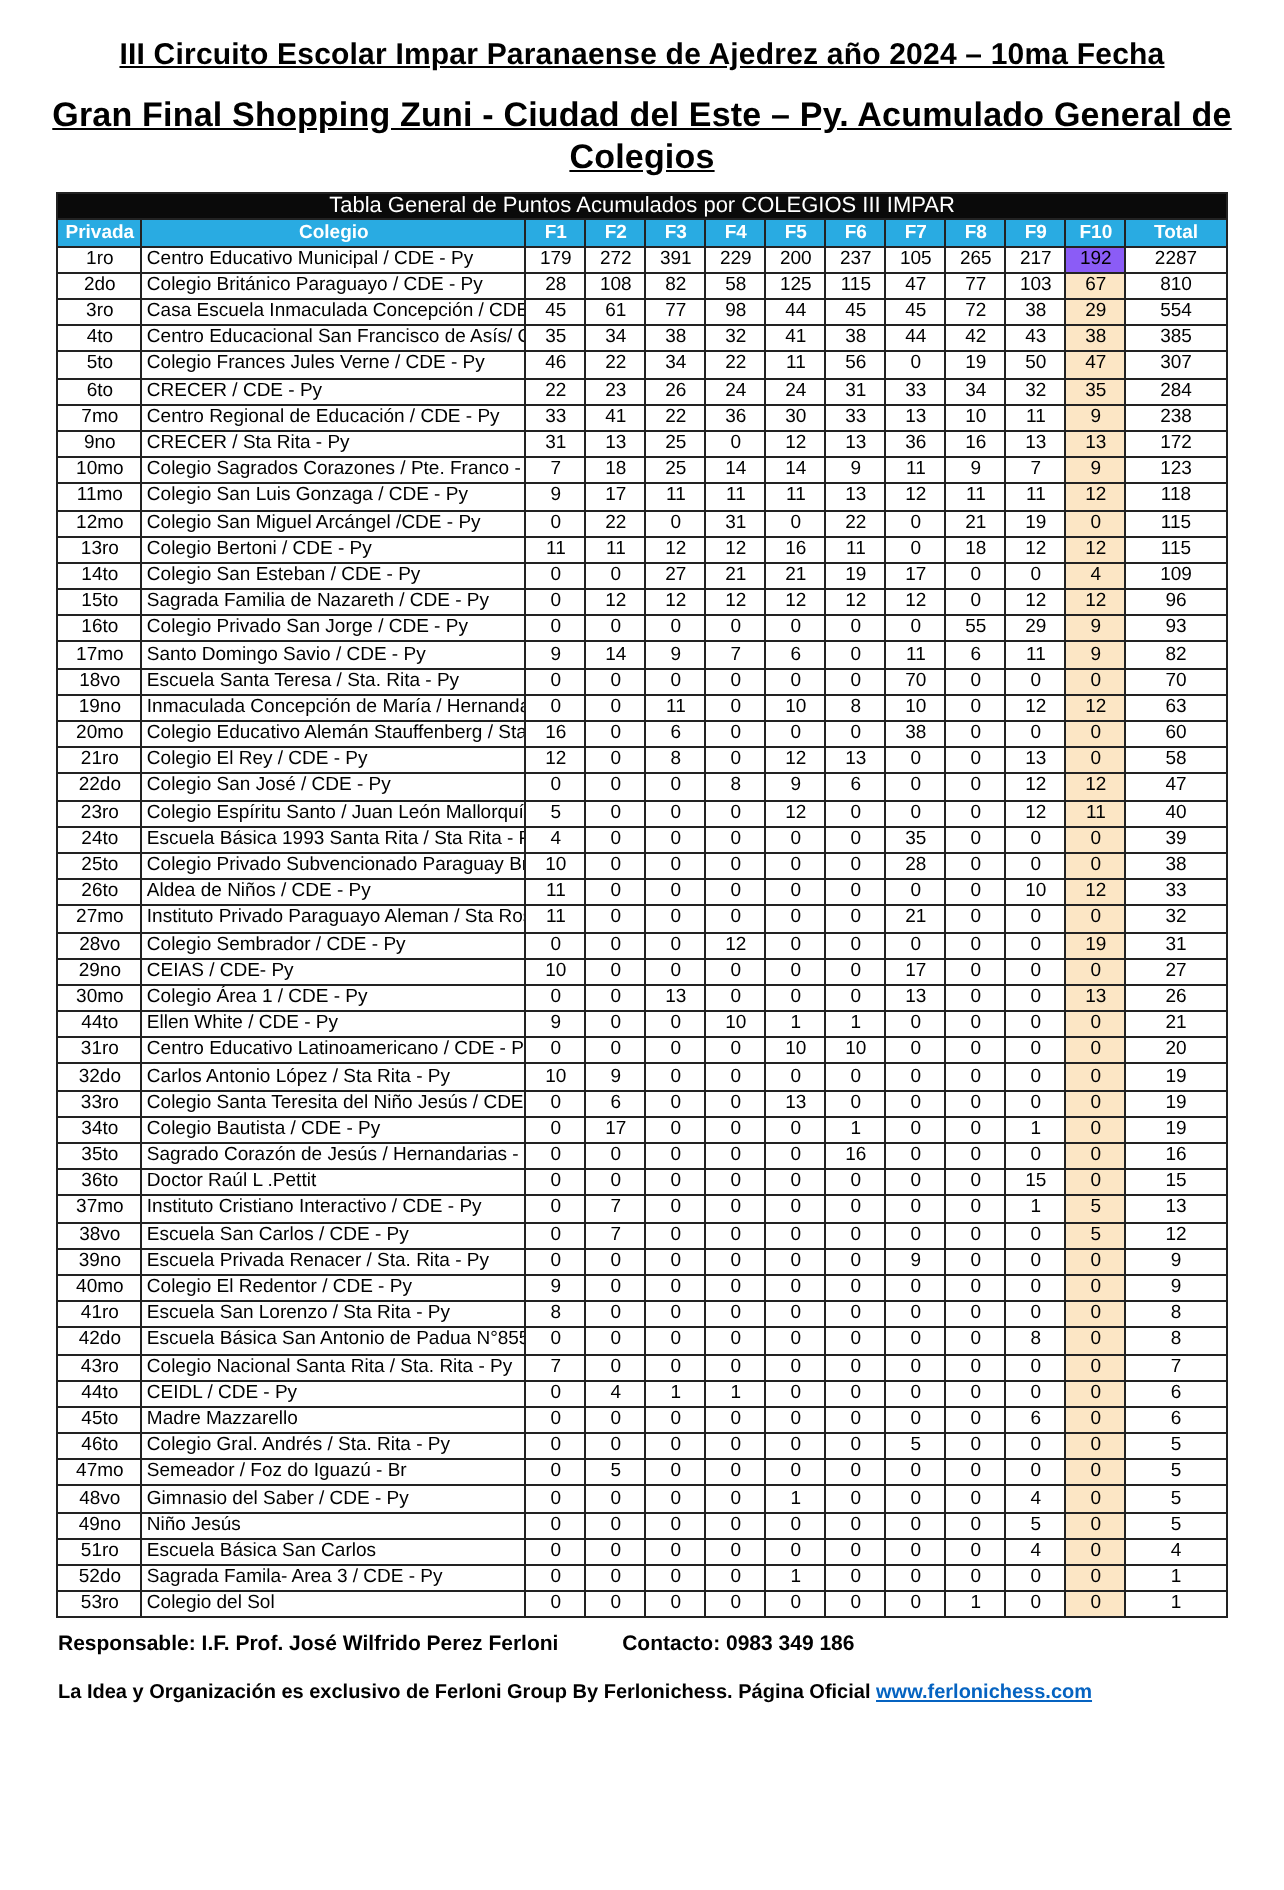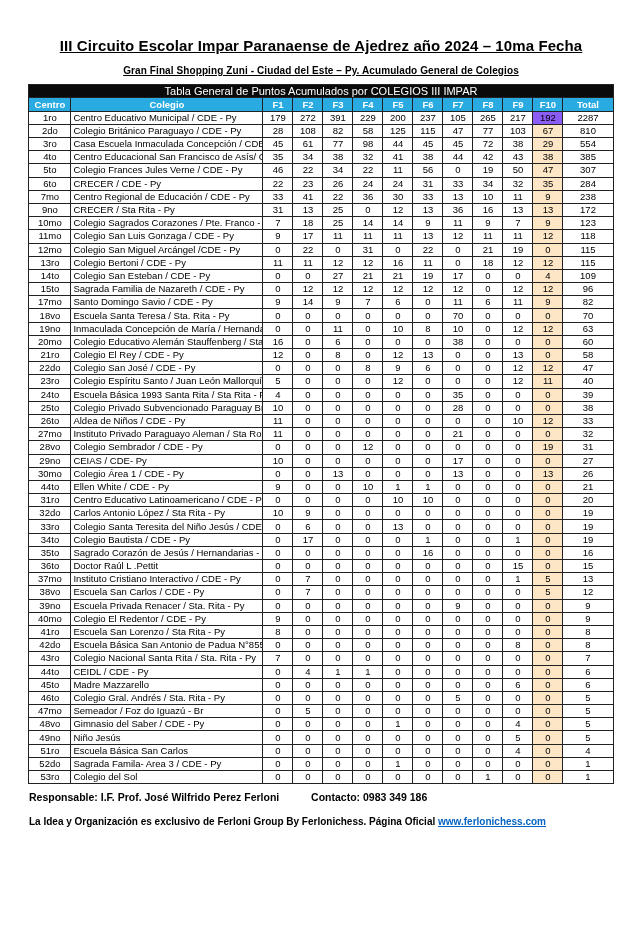--- a/index.html
+++ b/index.html
@@ -1,26 +1,26 @@
 <!DOCTYPE html>
 <html><head>
 <meta charset="utf-8">
 <style>
   html,body{margin:0;padding:0;}
   body{
     width:642px;height:945px;background:#ffffff;
     font-family:"Liberation Sans","DejaVu Sans",sans-serif;
     color:#000;position:relative;overflow:hidden;
   }
-  .page{padding-top:37px;}
+  .page{padding-top:19px;}
   .title{
     text-align:center;font-weight:bold;text-decoration:underline;
     font-size:15px;line-height:1.25;margin:0 10px 9px 10px;letter-spacing:0.1px;
   }
-  .title.second{font-size:10px;margin-bottom:7px;}
+  .title.second{font-size:17px;margin-bottom:7px;}
   table.standings{
     border-collapse:collapse;table-layout:fixed;
     width:584px;margin:0 auto;
     font-size:9.5px;
   }
   table.standings td, table.standings th{
     border:1px solid #222;padding:0 2px;overflow:hidden;white-space:nowrap;
     height:12.2px;line-height:1.05;
   }
   .caption-row th{
@@ -66,21 +66,21 @@
         <col style="width: 30px;">
         <col style="width: 30px;">
         <col style="width: 30px;">
         <col style="width: 50px;">
       </colgroup>
     <thead>
       <tr class="caption-row">
         <th id="caption-cell" colspan="13" style="background: rgb(10, 10, 10);">Tabla General de Puntos Acumulados por COLEGIOS III IMPAR</th>
       </tr>
       <tr class="head-row" id="header-row">
-          <th style="background: rgb(41, 171, 226); color: rgb(255, 255, 255);">Centro</th>
+          <th style="background: rgb(41, 171, 226); color: rgb(255, 255, 255);">Privada</th>
           <th style="background: rgb(41, 171, 226); color: rgb(255, 255, 255);">Colegio</th>
           <th style="background: rgb(41, 171, 226); color: rgb(255, 255, 255);">F1</th>
           <th style="background: rgb(41, 171, 226); color: rgb(255, 255, 255);">F2</th>
           <th style="background: rgb(41, 171, 226); color: rgb(255, 255, 255);">F3</th>
           <th style="background: rgb(41, 171, 226); color: rgb(255, 255, 255);">F4</th>
           <th style="background: rgb(41, 171, 226); color: rgb(255, 255, 255);">F5</th>
           <th style="background: rgb(41, 171, 226); color: rgb(255, 255, 255);">F6</th>
           <th style="background: rgb(41, 171, 226); color: rgb(255, 255, 255);">F7</th>
           <th style="background: rgb(41, 171, 226); color: rgb(255, 255, 255);">F8</th>
           <th style="background: rgb(41, 171, 226); color: rgb(255, 255, 255);">F9</th>
@@ -291,20 +291,35 @@
           <td class="c">12</td>
           <td class="c">12</td>
           <td class="c">12</td>
           <td class="c">12</td>
           <td class="c">12</td>
           <td class="c">12</td>
           <td class="c">0</td>
           <td class="c">12</td>
           <td class="c hl" style="background: rgb(252, 230, 197);">12</td>
           <td class="c">96</td>
+        </tr>
+        <tr>
+          <td class="c">16to</td>
+          <td class="l">Colegio Privado San Jorge / CDE - Py</td>
+          <td class="c">0</td>
+          <td class="c">0</td>
+          <td class="c">0</td>
+          <td class="c">0</td>
+          <td class="c">0</td>
+          <td class="c">0</td>
+          <td class="c">0</td>
+          <td class="c">55</td>
+          <td class="c">29</td>
+          <td class="c hl" style="background: rgb(252, 230, 197);">9</td>
+          <td class="c">93</td>
         </tr>
         <tr>
           <td class="c">17mo</td>
           <td class="l">Santo Domingo Savio / CDE - Py</td>
           <td class="c">9</td>
           <td class="c">14</td>
           <td class="c">9</td>
           <td class="c">7</td>
           <td class="c">6</td>
           <td class="c">0</td>

